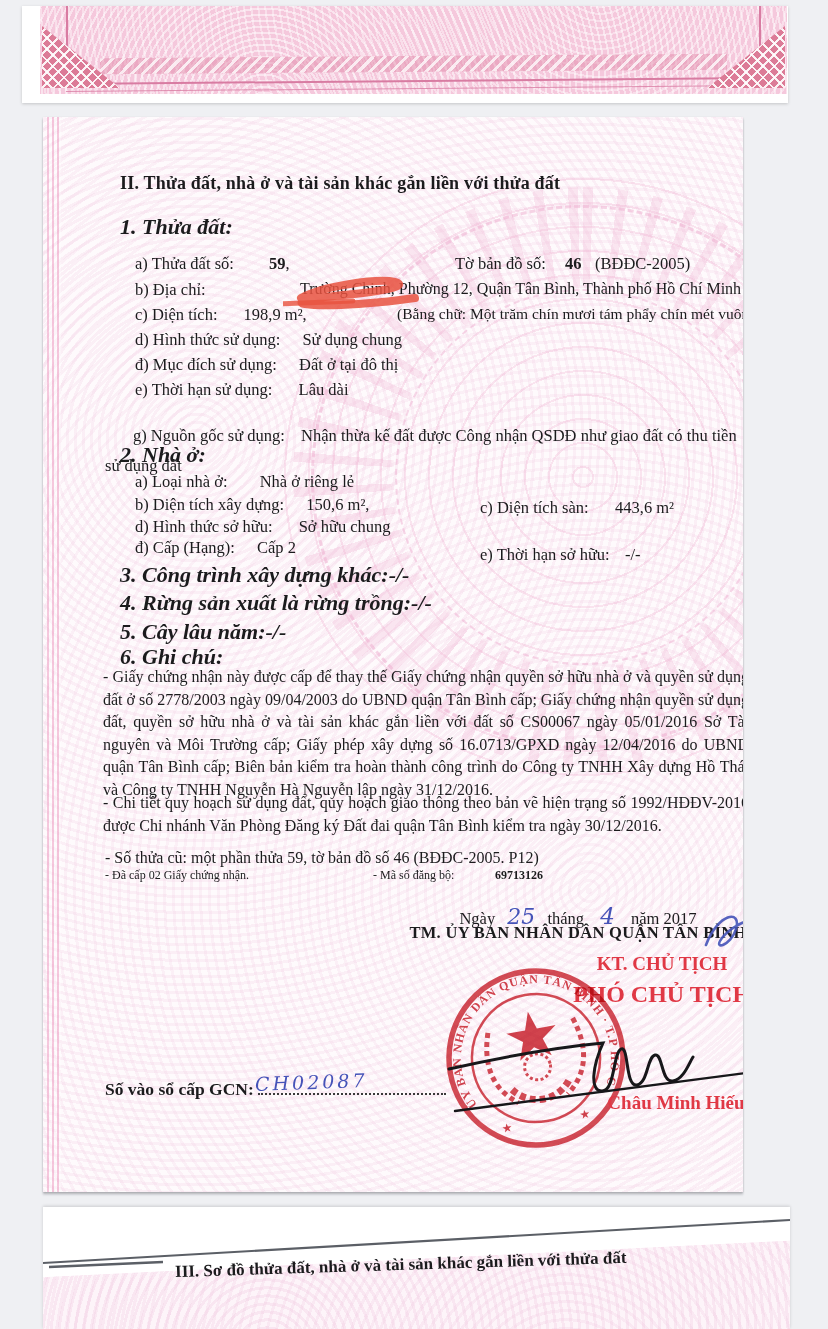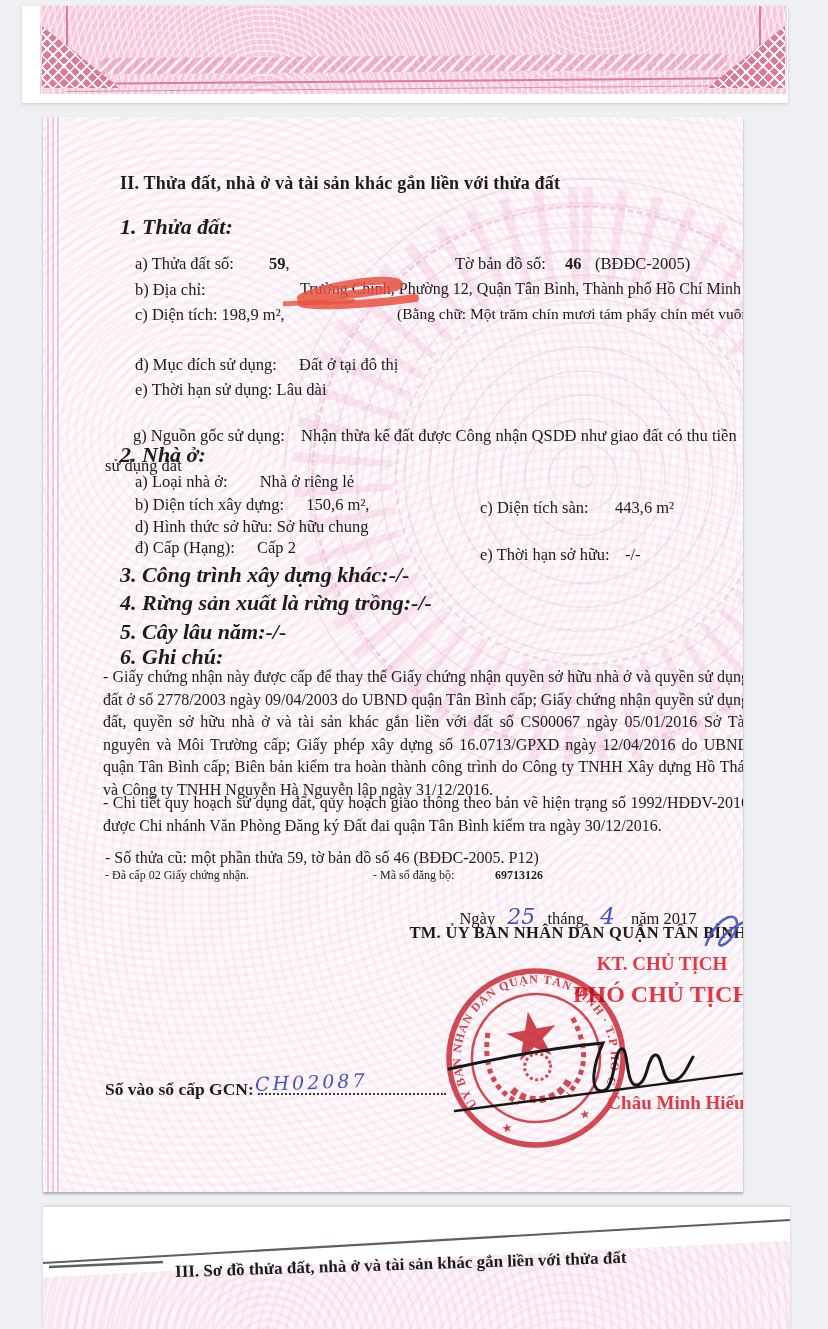--- a/index.html
+++ b/index.html
@@ -74,21 +74,21 @@
   }
   .wm.dash1 { left:268px; top:88px; width:544px; height:544px; border:3px dashed rgba(238,172,206,.5); }
   .wm.dash2 { left:352px; top:172px; width:376px; height:376px; border:2px dashed rgba(238,172,206,.45); }
 
   .row { position:absolute; left:62px; font-size:16.5px; white-space:nowrap; }
   .ind1 { left:77px; } .ind2 { left:92px; }
   .bold { font-weight:bold; }
   .bi { font-weight:bold; font-style:italic; font-size:22px; }
   .title { font-weight:bold; font-size:18px; letter-spacing:.2px; }
   .abs { position:absolute; }
-  .gap14 { margin-left:31px; } .gap18 { margin-left:18px; } .gap22 { } .gap28 { margin-left:28px; }
+  .gap14 { margin-left:31px; } .gap18 { margin-left:18px; } .gap22 { margin-left:22px; } .gap28 { margin-left:28px; }
   .para {
     position:absolute; left:60px; width:646px; font-size:16px; line-height:22.6px;
     text-align:justify; white-space:normal;
   }
   .wraprow { position:absolute; left:62px; width:648px; font-size:16.5px; text-indent:28px; white-space:normal; line-height:30px;margin-top:19px; }
   .red { color:#e03845; }
   .ink { color:#4553b8; }
   .hand { font-style:italic; font-family:"DejaVu Serif",serif; }
   .dots { display:inline-block; width:188px; border-bottom:2.5px dotted #3a3a3a; height:13px; margin-left:4px; }
   .center-block { position:absolute; text-align:center; white-space:nowrap; }
@@ -158,20 +158,24 @@
       <path d="M-52 38 L70 33" fill="none" stroke="#e8523f" stroke-width="5" stroke-linecap="round" opacity=".8"></path>
     </svg>
   </div>
 
   <div class="row ind2" style="top:188px">
     <span>c) Diện tích:</span>
     <span class="gap22">198,9 m²,</span>
     <span class="abs" style="left:262px; font-size:15.5px">(Bằng chữ: Một trăm chín mươi tám phẩy chín mét vuông)</span>
   </div>
 
+  <div class="row ind2" style="top:213px">
+    <span>d) Hình thức sử dụng:</span>
+    <span class="gap18">Sử dụng chung</span>
+  </div>
   <div class="row ind2" style="top:238px">
     <span>đ) Mục đích sử dụng:</span>
     <span class="gap18">Đất ở tại đô thị</span>
   </div>
   <div class="row ind2" style="top:263px">
     <span>e) Thời hạn sử dụng:</span>
     <span class="gap22">Lâu dài</span>
   </div>
 
   <div class="wraprow" style="top:285px">

